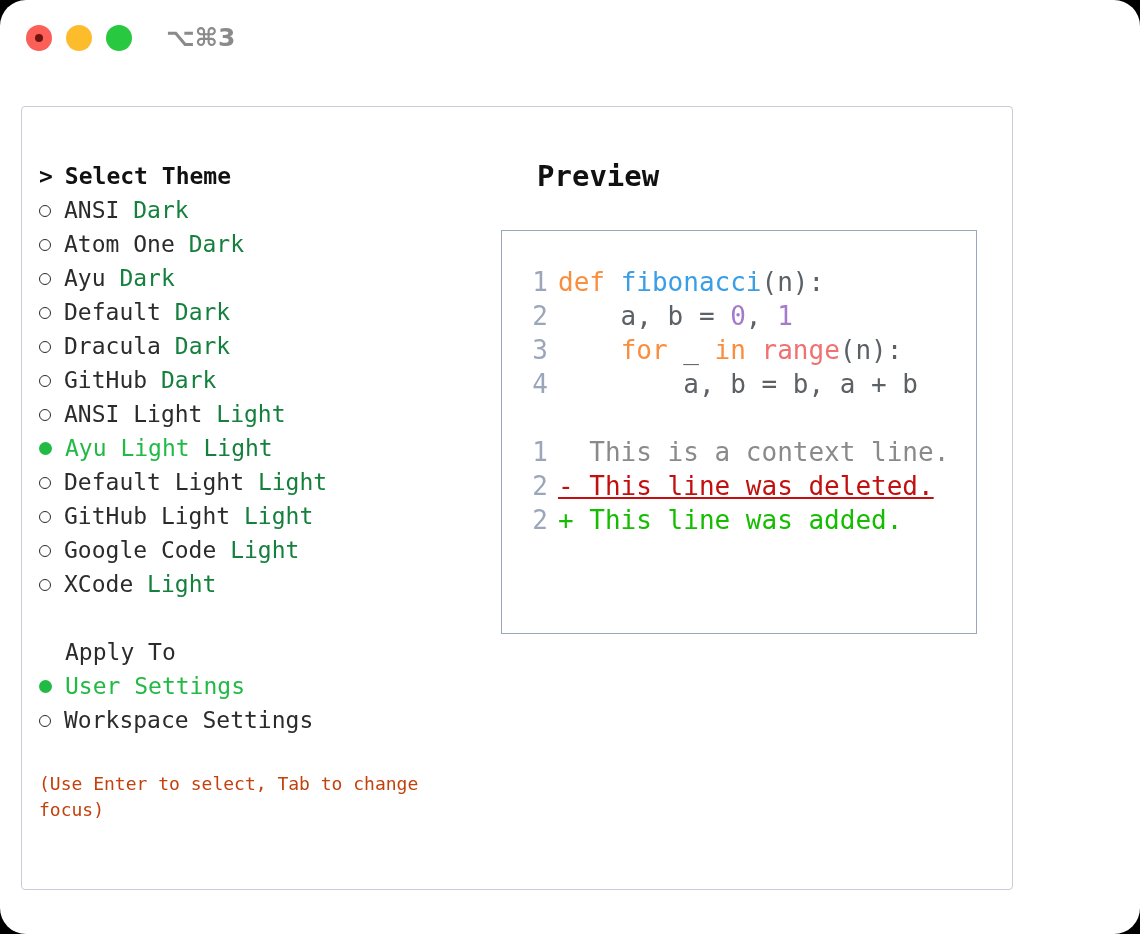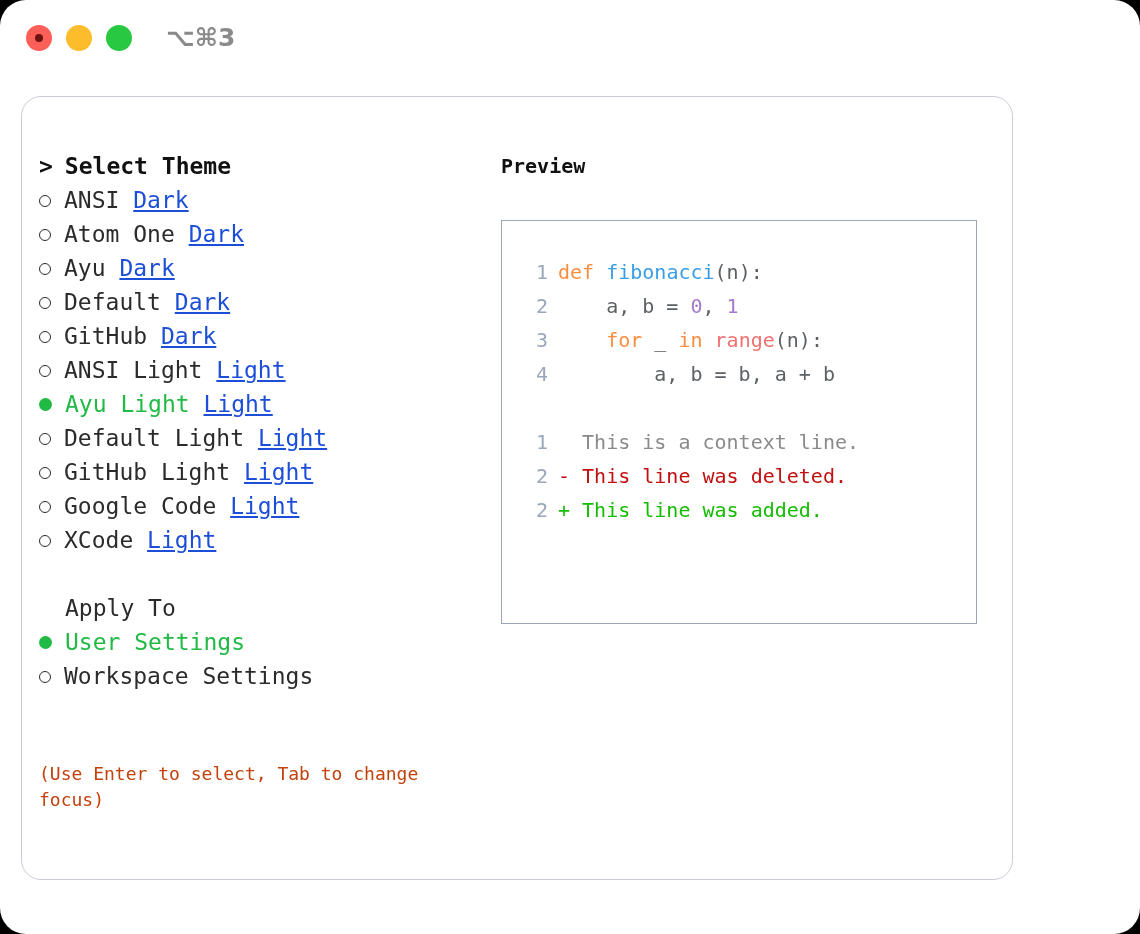--- a/index.html
+++ b/index.html
@@ -67,25 +67,25 @@
     font-weight: bold;
     color: #8a8a8a;
     letter-spacing: 0px;
     white-space: pre;
   }
 
   
   #panel {
     position: absolute;
     left: 21px;
-    top: 96px;
+    top: 106px;
     width: 992px;
     height: 784px;
     border: 1.5px solid #c9ccd6;
-    border-radius: 20px;
+    border-radius: 4px;
     box-sizing: border-box;
     background: #ffffff;
   }
 
   
   #left-col {
     position: absolute;
     left: 17px;
     top: 52px;
     width: 460px;
@@ -127,22 +127,21 @@
     font-size: 23px;
   }
   .chevron {
     font-weight: bold;
     color: #111111;
     margin-right: 12px;
   }
   .label { color: #2b2b2b; }
   .label.sel { color: #21ba45; margin-top: 40px; }
   .tag {
-    color: #1d4ed8;
-    text-decoration: underline;
+    color: #15803d;
   }
   .spacer { height: 34px; }
   #hint {
     position: absolute;
     left: 17px;
     top: 664px;
     width: 410px;
     font-size: 18px;
     line-height: 26px;
     color: #c2410c;
@@ -150,54 +149,55 @@
   }
 
   
   #right-col {
     position: absolute;
     left: 479px;
     top: 52px;
     width: 500px;
   }
   #preview-title {
-    font-size: 20px;
+    font-size: 29px;
     font-weight: bold;
     color: #111111;
     line-height: 34px;
+    margin-left: 36px;
   }
   #preview-box {
     margin-top: 37px;
     width: 476px;
     height: 404px;
     border: 1.8px solid #9aa7ba;
     box-sizing: border-box;
     background: #ffffff;
     padding: 34px 0 0 0;
   }
   .code-line {
-    font-size: 20px;
+    font-size: 26px;
     line-height: 34px;
     white-space: pre;
     padding-left: 22px;
   }
   .lno {
     color: #9aa7ba;
     display: inline-block;
     width: 24px;
     text-align: right;
     margin-right: 10px;
   }
   .kw   { color: #fa8d3e; }
   .fn   { color: #399ee6; }
   .num  { color: #a37acc; }
   .bi   { color: #f07171; text-align: center; }
   .pl   { color: #5c6166; }
   .ctx  { color: #8a8a8a; }
-  .del  { color: #c20f0f; }
+  .del  { color: #c20f0f; text-decoration: underline; }
   .add  { color: #15bd00; }
   .blank { height: 34px; }
 </style>
 </head>
 <body>
 
 <div id="window">
 
   <div id="titlebar">
     <div class="lights">
@@ -210,20 +210,21 @@
 
   <div id="panel">
 
     <div id="left-col">
       <div id="theme-rows">
           <div class="row"><span class="chevron">&gt;</span><span class="heading">Select Theme</span></div>
           <div class="row"><span class="bullet-ring"></span><span class="label">ANSI </span><span class="tag">Dark</span></div>
           <div class="row"><span class="bullet-ring"></span><span class="label">Atom One </span><span class="tag">Dark</span></div>
           <div class="row"><span class="bullet-ring"></span><span class="label">Ayu </span><span class="tag">Dark</span></div>
           <div class="row"><span class="bullet-ring"></span><span class="label">Default </span><span class="tag">Dark</span></div>
+          <div class="row"><span class="bullet-ring"></span><span class="label">Dracula </span><span class="tag">Dark</span></div>
           <div class="row"><span class="bullet-ring"></span><span class="label">GitHub </span><span class="tag">Dark</span></div>
           <div class="row"><span class="bullet-ring"></span><span class="label">ANSI Light </span><span class="tag">Light</span></div>
           <div class="row"><span class="bullet-dot"></span><span class="label sel">Ayu Light </span><span class="tag">Light</span></div>
           <div class="row"><span class="bullet-ring"></span><span class="label">Default Light </span><span class="tag">Light</span></div>
           <div class="row"><span class="bullet-ring"></span><span class="label">GitHub Light </span><span class="tag">Light</span></div>
           <div class="row"><span class="bullet-ring"></span><span class="label">Google Code </span><span class="tag">Light</span></div>
           <div class="row"><span class="bullet-ring"></span><span class="label">XCode </span><span class="tag">Light</span></div>
         </div>
       <div class="spacer"></div>
       <div id="apply-rows">

